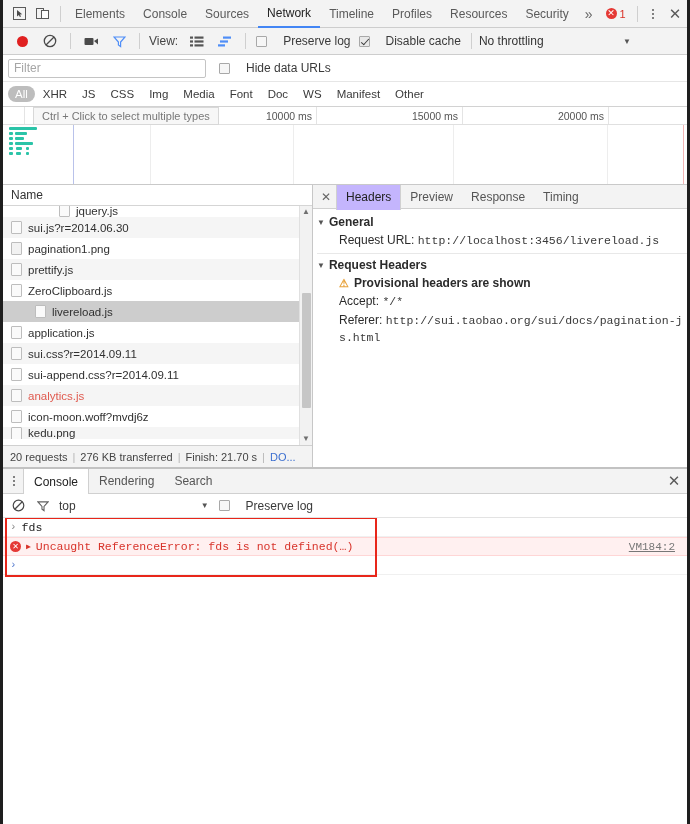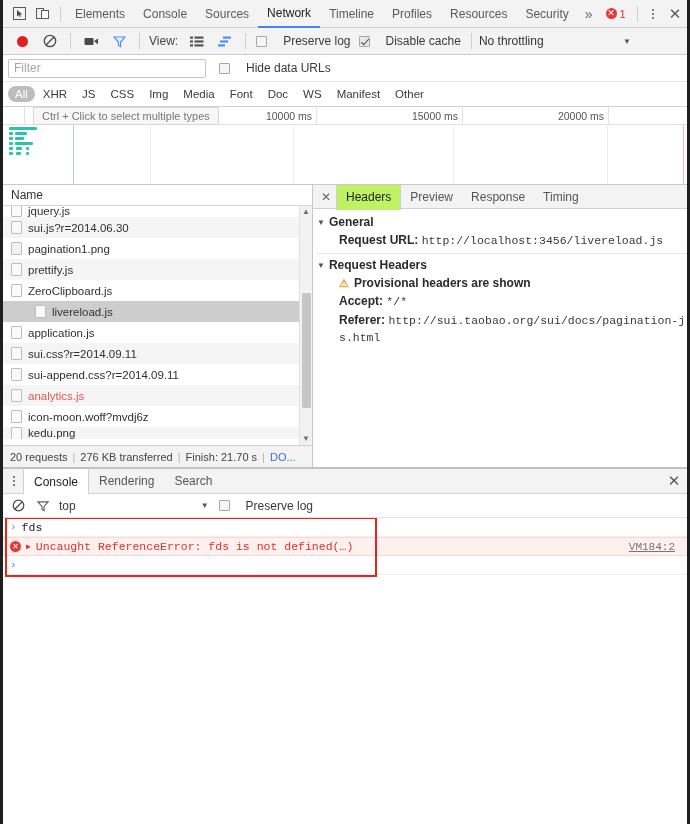--- a/index.html
+++ b/index.html
@@ -152,21 +152,21 @@
     background: #fff; border-bottom: 1px solid #d5d5d5;
   }
   .reqlist { flex: 1; overflow: hidden; position: relative; background: #fff; }
   .req-row {
     height: 21px; display: flex; align-items: center; gap: 6px;
     padding-left: 8px; font-size: 11.5px; color: #303030;
     white-space: nowrap; cursor: pointer;
   }
   .req-row:nth-child(even) { background: #f5f5f5; }
   .req-row.selected { background: #cdcdcd; padding-left: 32px; }
-  .req-row.clipped-top { height: 11px; align-items: flex-end; overflow: hidden; }
+  .req-row.clipped-top { height: 11px; align-items: flex-end; overflow: hidden; margin-left: 48px; }
   .req-row.clipped-bot { height: 12px; align-items: flex-start; overflow: hidden; }
   .fileicon {
     width: 11px; height: 13px; min-width: 11px;
     border: 1px solid #bdbdbd; background: #fafafa; border-radius: 1px;
   }
   .fileicon.img { background: #f2f2f2; }
   .fname.err { color: #e05a4f; }
   .scrollbar {
     position: absolute; right: 0; top: 0; bottom: 0; width: 13px;
     background: #f2f2f2; border-left: 1px solid #e0e0e0;
@@ -195,34 +195,34 @@
     background: #f3f3f3; border-bottom: 1px solid #d0d0d0; padding-left: 3px;
   }
   .dt-close {
     width: 20px; height: 24px; display: flex; align-items: center;
     justify-content: center; font-size: 12px; color: #666; cursor: pointer;
   }
   .dtab {
     padding: 0 9px; height: 24px; display: flex; align-items: center;
     font-size: 12px; color: #555; cursor: pointer;
   }
-  .dtab.active { background: #bef264; color: #222; border-left: 1px solid #d0d0d0;
+  .dtab.active { background: #c4b5fd; color: #222; border-left: 1px solid #d0d0d0;
                  border-right: 1px solid #d0d0d0; margin-bottom: -1px; height: 25px; }
   .detail-body {
     flex: 1; overflow: hidden; padding: 4px 0 0 4px;
     font-family: "Liberation Sans", sans-serif; font-size: 12px;
   }
   .sect-title {
     display: flex; align-items: center; gap: 4px;
     font-weight: bold; color: #2b2b2b; font-size: 12px;
     padding: 2px 0; cursor: pointer;
   }
   .tri { font-size: 8px; color: #555; }
   .kv { padding: 1px 0 1px 22px; line-height: 16px; word-break: break-all; }
-  .kv b { font-weight: bold; color: #2b2b2b; }
+  .kv b { font-weight: normal; color: #2b2b2b; }
   .mono { font-family: "Liberation Mono", monospace; font-size: 11.5px; color: #3a3a3a; }
   .warn-row {
     display: flex; align-items: center; gap: 5px; padding: 2px 0 2px 22px;
     font-weight: bold; color: #2b2b2b;
   }
   .warn-ico { color: #e8a33d; font-size: 11px; }
   .rule { height: 1px; background: #e8e8e8; margin: 3px 0 2px 0; }
 
   
   .drawer { flex: 0 0 118px; display: flex; flex-direction: column;

